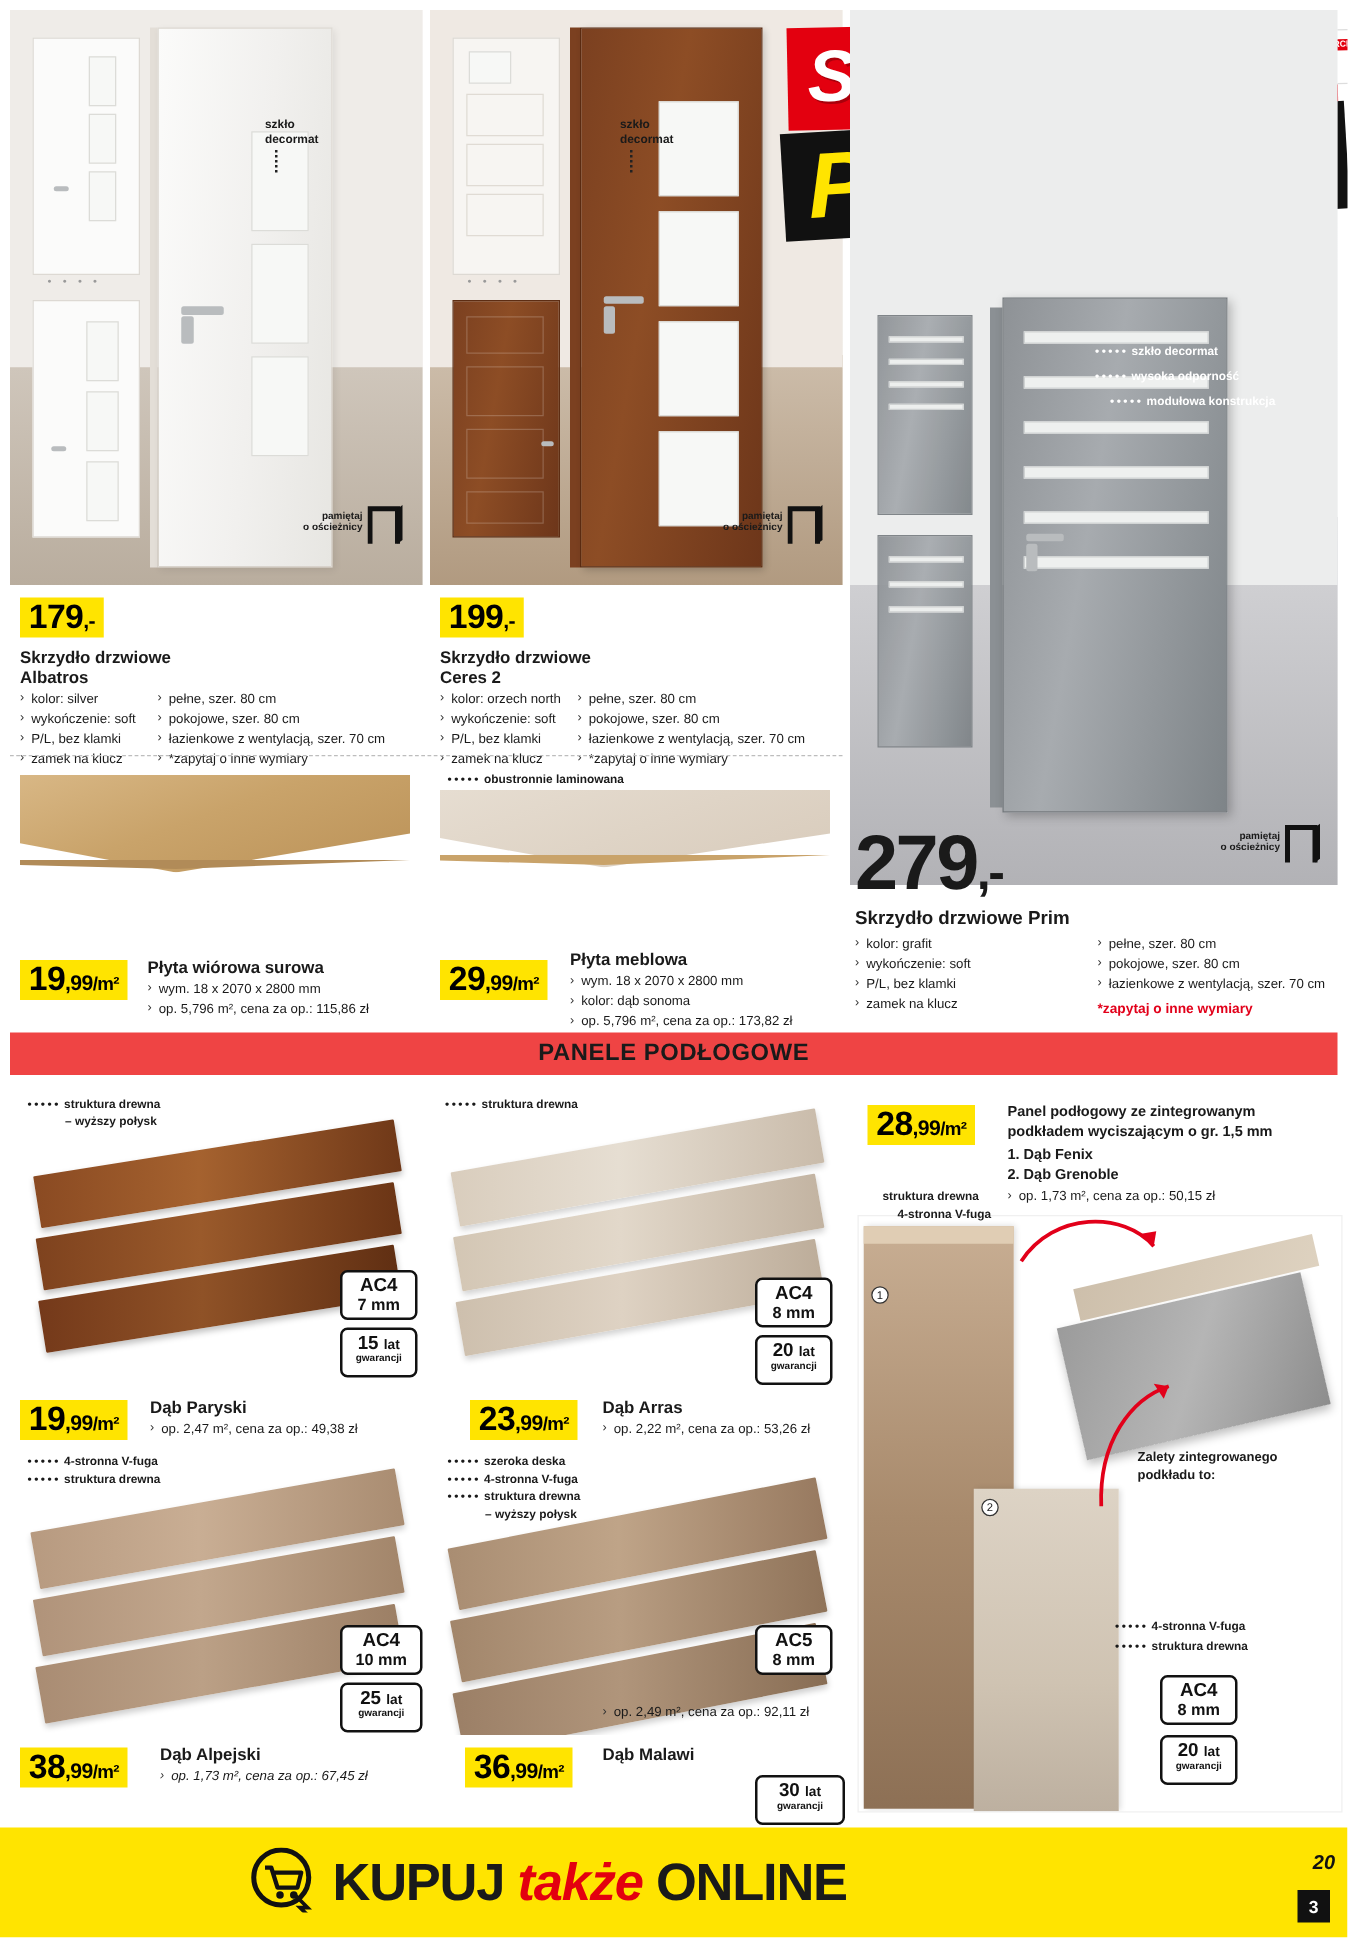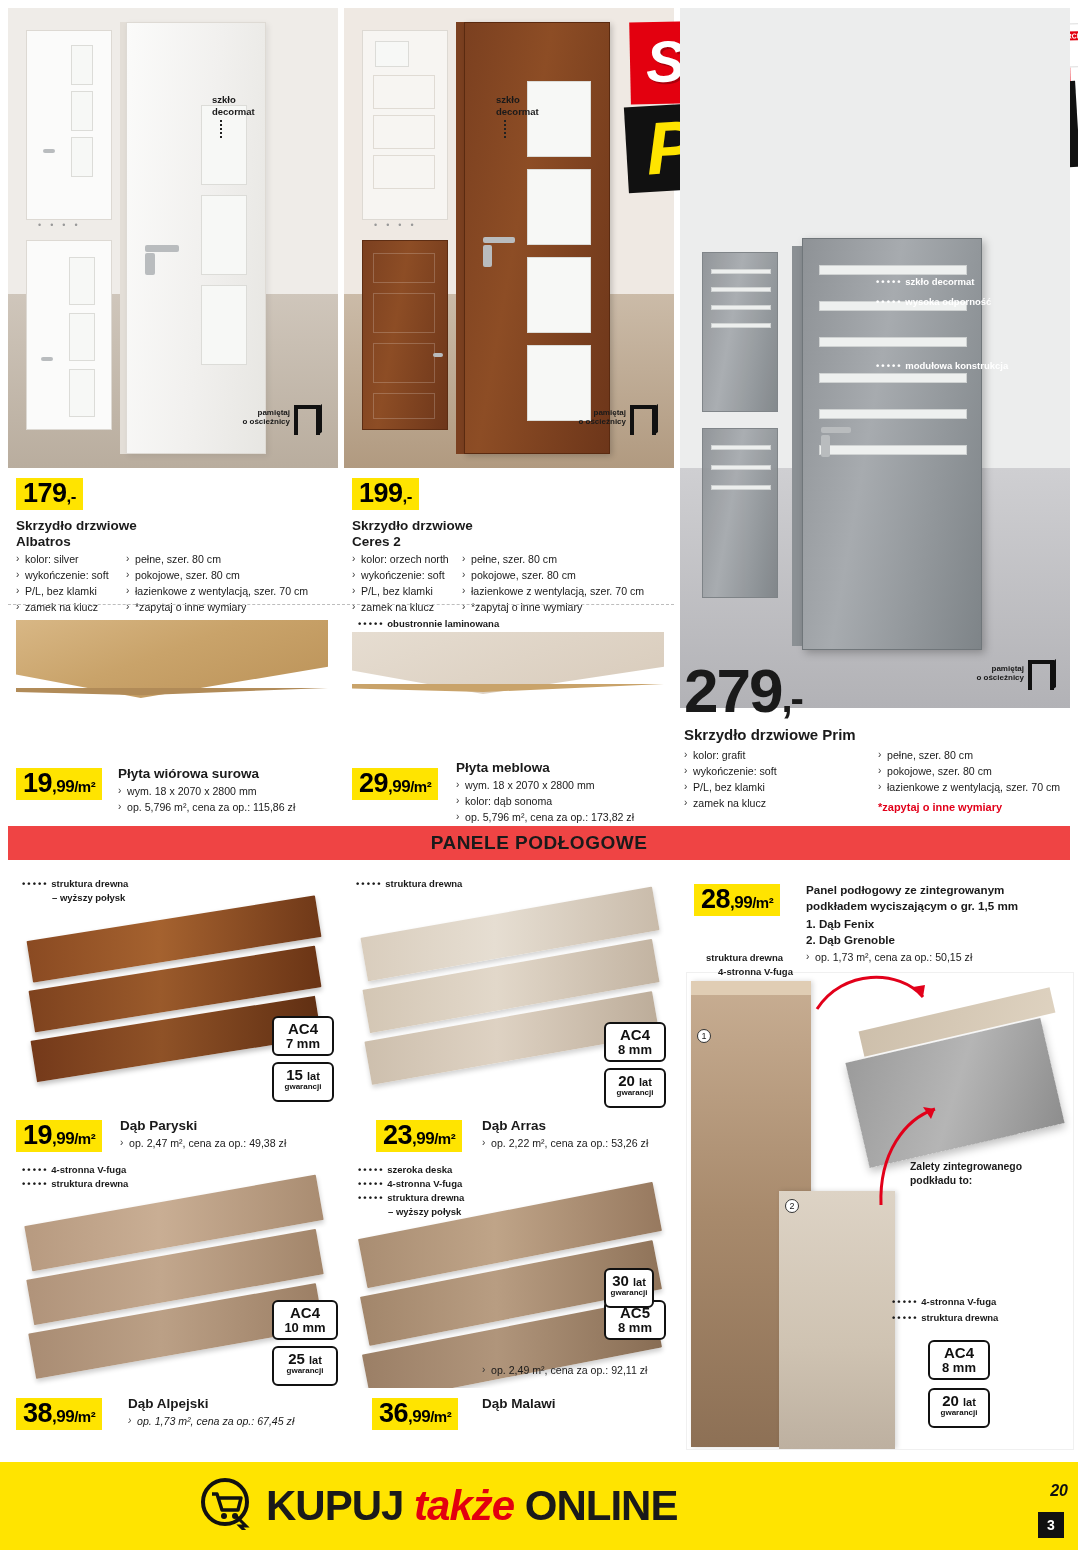--- a/index.html
+++ b/index.html
@@ -255,21 +255,21 @@
       <div class="handle" style="left:18px;top:188px;width:30px;height:6px;"></div>
       <div class="handle" style="left:18px;top:196px;width:9px;height:22px;"></div>
     </div>
 
     <div class="callout white" style="left:196px;top:268px;">
       <span style="letter-spacing:2px;">•••••</span>&nbsp;<span>szkło decormat</span>
     </div>
     <div class="callout white" style="left:196px;top:288px;">
       <span style="letter-spacing:2px;">•••••</span>&nbsp;<span>wysoka odporność</span>
     </div>
-    <div class="callout white" style="left:196px;top:308px;margin-top:44px;">
+    <div class="callout white" style="left:208px;top:308px;">
       <span style="letter-spacing:2px;">•••••</span>&nbsp;<span>modułowa konstrukcja</span>
     </div>
     <div class="pamietaj" style="left:258px;top:656px;width:86px;">
       <span>pamiętaj</span><br>
       <span>o ościeżnicy</span>
     </div>
     <svg class="abs" style="left:348px;top:650px;" width="30" height="34" viewBox="0 0 30 34">
       <path d="M2 32 L2 4 L24 4 L24 32" fill="none" stroke="#111" stroke-width="4"></path>
       <path d="M24 4 L28 1 L28 29 L24 32" fill="#111"></path>
     </svg>
@@ -486,21 +486,21 @@
   <div class="callout" style="left:358px;top:1192px;">
     <span style="letter-spacing:2px;">•••••</span>&nbsp;<span>struktura drewna</span>
   </div>
   <div class="callout" style="left:388px;top:1206px;">
     <span>– wyższy połysk</span>
   </div>
   <div class="spec-badge" style="left:604px;top:1300px;width:62px;height:40px;">
     <div class="l1">AC5</div>
     <div class="l2">8 mm</div>
   </div>
-  <div class="spec-badge" style="left:604px;top:1268px;width:50px;height:40px;">
+  <div class="spec-badge" style="left:604px;top:1420px;width:72px;height:40px;">
     <div class="g1"><span>30</span> <span style="font-size:11px;">lat</span></div>
     <div class="g2">gwarancji</div>
   </div>
   <div class="abs" style="left:372px;top:1398px;">
     <span class="price-badge"><span>36</span><span class="cur">,99</span><span class="sup">/m²</span></span>
   </div>
   <div class="abs prod-title" style="left:482px;top:1396px;">Dąb Malawi</div>
   <div class="abs bullets" style="left:482px;top:1363px;width:220px;">
     <ul>
         <li>op. 2,49 m², cena za op.: 92,11 zł</li>

